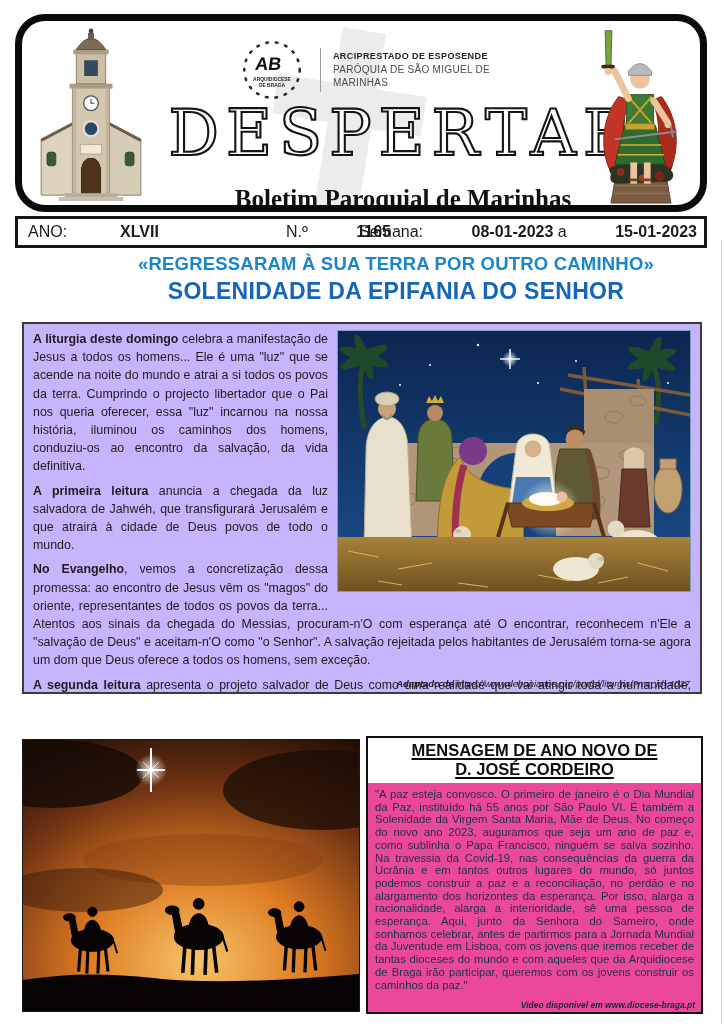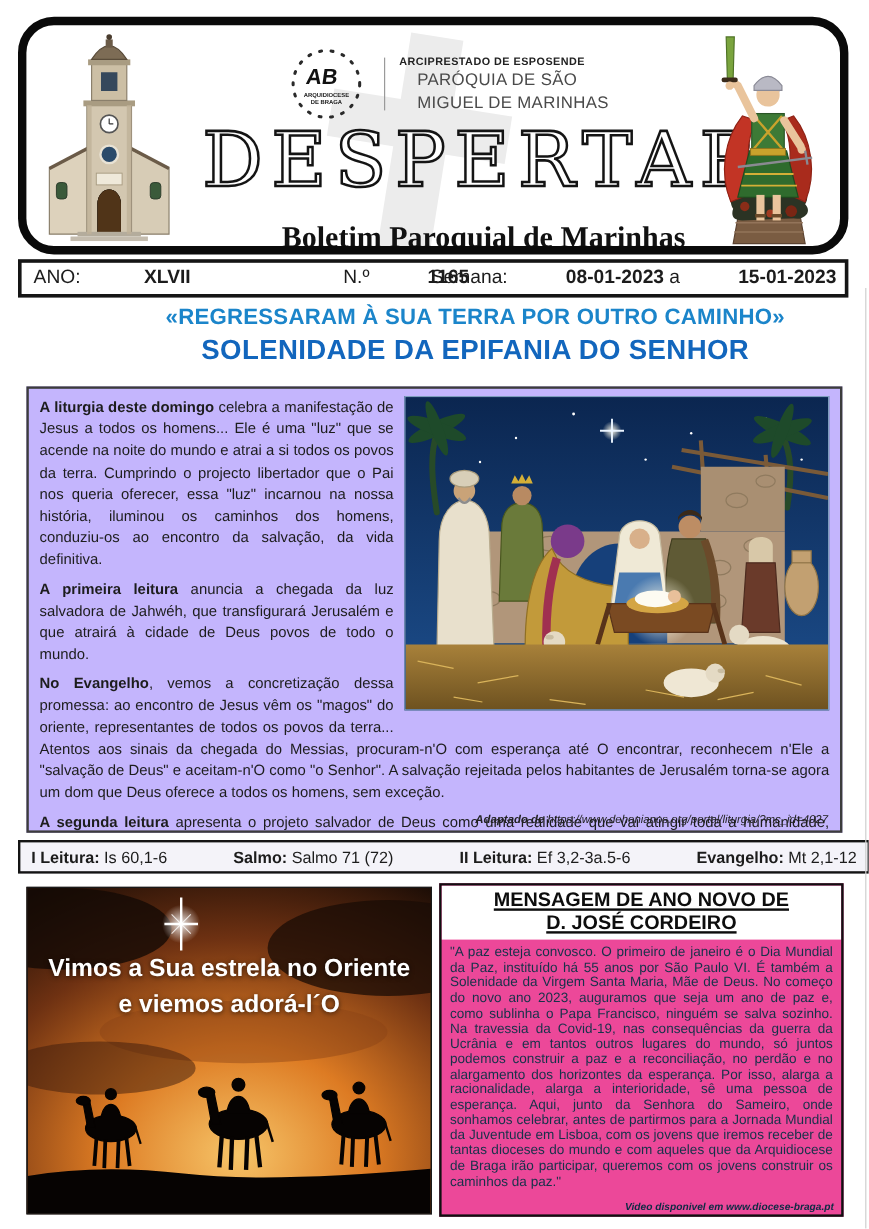--- a/index.html
+++ b/index.html
@@ -14,21 +14,21 @@
   .cross-mark .v{position:absolute;left:56px;top:0;width:44px;height:185px;background:#ececec;}
   .cross-mark .h{position:absolute;left:0;top:56px;width:150px;height:40px;background:#ececec;}
   .church{position:absolute;left:14px;top:6px;width:110px;height:174px;z-index:2;}
   .saint{position:absolute;right:4px;top:2px;width:112px;height:182px;z-index:2;}
   .logo-row{position:absolute;left:218px;top:14px;width:300px;height:70px;z-index:2;
     display:flex;align-items:center;}
   .ab-logo{width:64px;height:64px;flex:0 0 auto;}
   .logo-divider{width:1px;height:44px;background:#9a9a9a;margin:0 12px 0 16px;}
   .org-block{line-height:1.35;}
   .org-line1{font-size:9px;font-weight:bold;letter-spacing:.4px;color:#222;}
-  .org-line2{font-size:14px;color:#4a4a4a;letter-spacing:.3px;margin-left:15px;}
+  .org-line2{font-size:10px;color:#4a4a4a;letter-spacing:.3px;}
   .mast-title{position:absolute;left:108px;top:76px;width:546px;text-align:center;z-index:1;
     font-family:"DejaVu Serif","Liberation Serif",serif;font-size:63px;font-weight:400;
     letter-spacing:7px;color:#ffffff;-webkit-text-stroke:2.1px #141414;
     text-shadow:0 0 1px #141414;white-space:nowrap;}
   .mast-sub{position:absolute;left:108px;top:164px;width:546px;text-align:center;z-index:2;
     font-family:"Liberation Serif","DejaVu Serif",serif;font-size:25px;font-weight:bold;color:#111;}
 
   
   .info-bar{position:absolute;left:15px;top:216px;width:686px;height:26px;
     border:3px solid #151515;background:#fff;font-size:16px;display:flex;align-items:center;}
@@ -312,30 +312,20 @@
 
     <p class="art"><b>A liturgia deste domingo</b><span> celebra a manifestação de Jesus a todos os homens... Ele é uma "luz" que se acende na noite do mundo e atrai a si todos os povos da terra. Cumprindo o projecto libertador que o Pai nos queria oferecer, essa "luz" incarnou na nossa história, iluminou os caminhos dos homens, conduziu-os ao encontro da salvação, da vida definitiva.</span></p>
     <p class="art"><b>A primeira leitura</b><span> anuncia a chegada da luz salvadora de Jahwéh, que transfigurará Jerusalém e que atrairá à cidade de Deus povos de todo o mundo.</span></p>
     <p class="art"><b>No Evangelho</b><span>, vemos a concretização dessa promessa: ao encontro de Jesus vêm os "magos" do oriente, representantes de todos os povos da terra... Atentos aos sinais da chegada do Messias, procuram-n'O com esperança até O encontrar, reconhecem n'Ele a "salvação de Deus" e aceitam-n'O como "o Senhor". A salvação rejeitada pelos habitantes de Jerusalém torna-se agora um dom que Deus oferece a todos os homens, sem exceção.</span></p>
     <p class="art"><b>A segunda leitura</b><span> apresenta o projeto salvador de Deus como uma realidade que vai atingir toda a humanidade, juntando judeus e pagãos numa mesma comunidade de irmãos - a comunidade de Jesus.</span></p>
     <div class="credit">
       <b>Adaptado de</b><span> https://www.dehonianos.org/portal/liturgia/?mc_id=4027</span>
     </div>
   </div>
 
-  <div class="readings">
-    <span class="reading-item">
-      <b>I Leitura:</b><span> Is 60,1-6</span></span>
-    <span class="reading-item">
-      <b>Salmo:</b><span> Salmo 71 (72)</span></span>
-    <span class="reading-item">
-      <b>II Leitura:</b><span> Ef 3,2-3a.5-6</span></span>
-    <span class="reading-item">
-      <b>Evangelho:</b><span> Mt 2,1-12</span></span>
-  </div>
 
   <div class="magi-box">
     <svg viewBox="0 0 336 271" width="336" height="271" preserveAspectRatio="none">
       <defs>
         <radialGradient id="sunset" cx="0.52" cy="0.82" r="0.95">
           <stop offset="0" stop-color="#f6c468"></stop>
           <stop offset="0.35" stop-color="#dd7b23"></stop>
           <stop offset="0.7" stop-color="#6e3112"></stop>
           <stop offset="1" stop-color="#1c0d06"></stop>
         </radialGradient>
@@ -379,24 +369,20 @@
           <ellipse cx="45" cy="46" rx="23" ry="12"></ellipse>
           <polygon points="24,46 31,46 26,22 20,24"></polygon>
           <ellipse cx="20" cy="21" rx="6.4" ry="4"></ellipse>
           <path d="M36,37 C38,20 52,20 54,37 Z"></path>
           <circle cx="45" cy="15" r="5"></circle>
           <path d="M32,54 L30,80 M40,56 L39,82 M52,56 L51,82 M59,54 L62,80" stroke-width="3.4" fill="none"></path>
           <path d="M67,44 L72,60" stroke-width="2" fill="none"></path>
         </g>
       </g>
     </svg>
-    <div class="magi-caption">
-      <div>Vimos a Sua estrela no Oriente</div>
-      <div>e viemos adorá-l´O</div>
-    </div>
   </div>
 
   <div class="message-box">
     <div class="msg-title">
       <span>MENSAGEM DE ANO NOVO DE</span><br>
       <span>D. JOSÉ CORDEIRO</span>
     </div>
     <div class="msg-body">"A paz esteja convosco. O primeiro de janeiro é o Dia Mundial da Paz, instituído há 55 anos por São Paulo VI. É também a Solenidade da Virgem Santa Maria, Mãe de Deus. No começo do novo ano 2023, auguramos que seja um ano de paz e, como sublinha o Papa Francisco, ninguém se salva sozinho. Na travessia da Covid-19, nas consequências da guerra da Ucrânia e em tantos outros lugares do mundo, só juntos podemos construir a paz e a reconciliação, no perdão e no alargamento dos horizontes da esperança. Por isso, alarga a racionalidade, alarga a interioridade, sê uma pessoa de esperança. Aqui, junto da Senhora do Sameiro, onde sonhamos celebrar, antes de partirmos para a Jornada Mundial da Juventude em Lisboa, com os jovens que iremos receber de tantas dioceses do mundo e com aqueles que da Arquidiocese de Braga irão participar, queremos com os jovens construir os caminhos da paz."</div>
     <div class="msg-footer">Video disponivel em www.diocese-braga.pt</div>
   </div>

